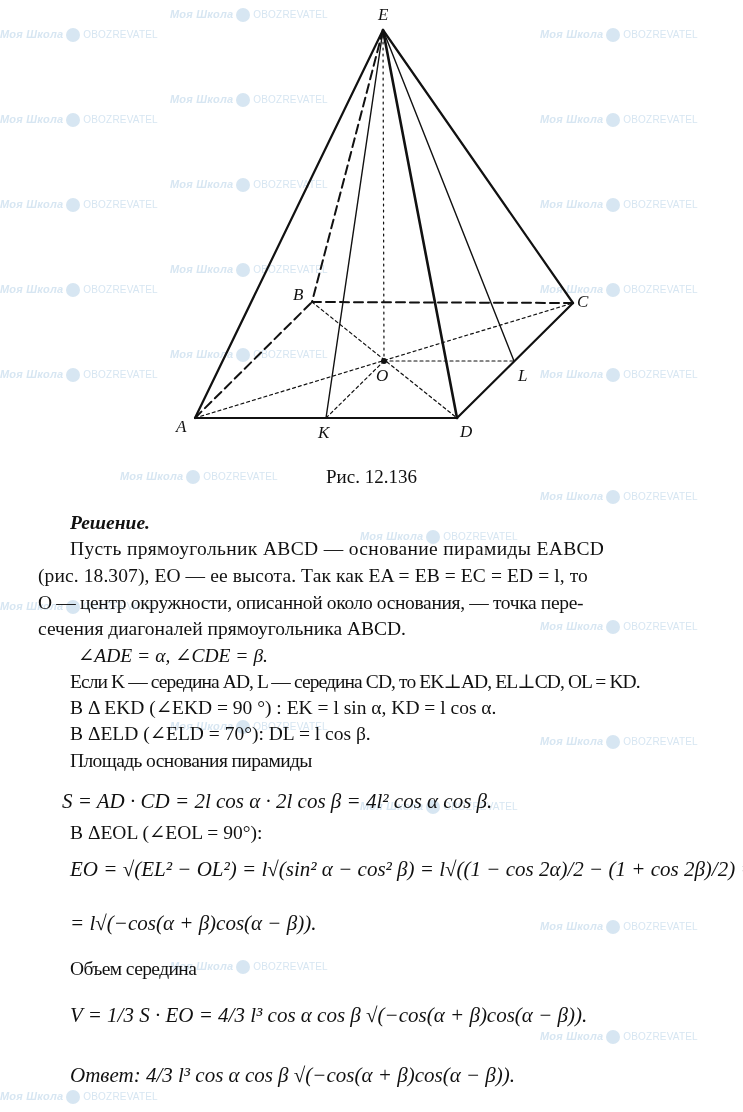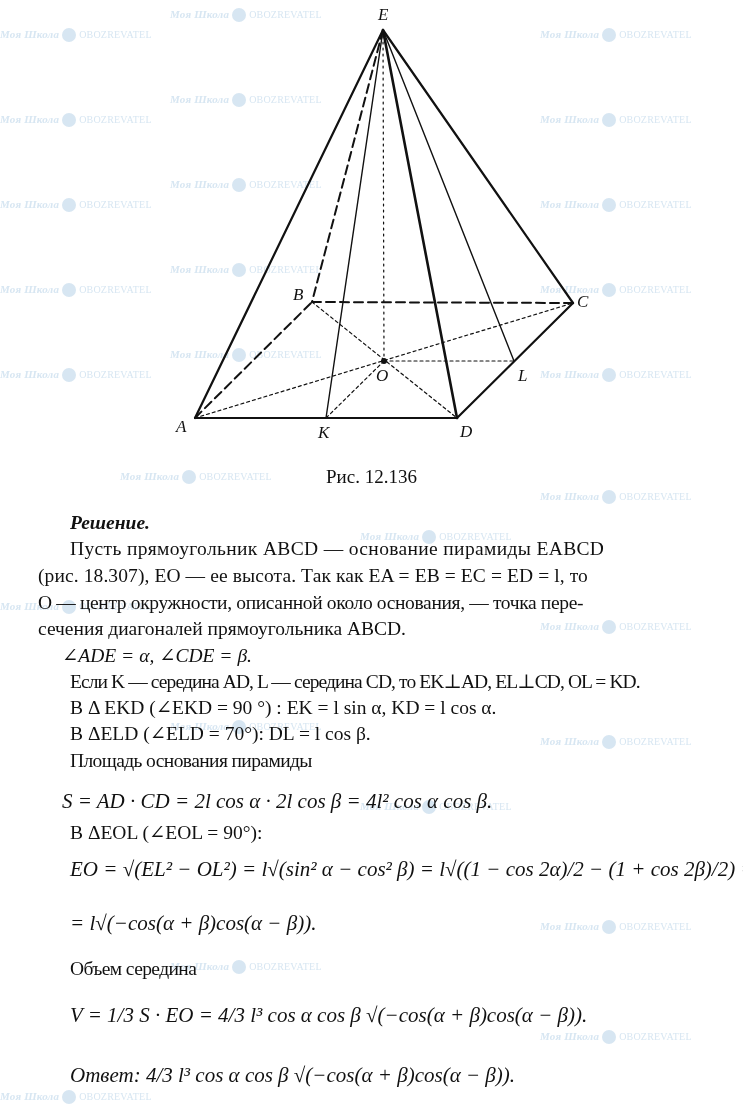--- a/index.html
+++ b/index.html
@@ -1,18 +1,18 @@
 <!DOCTYPE html>
 <html><head>
 <meta charset="utf-8">
 <style>
   html, body { margin:0; padding:0; background:#ffffff; }
   body { width:743px; height:1112px; position:relative; overflow:hidden;
          font-family:"Liberation Serif", "DejaVu Serif", serif; color:#111; }
-  .wm { position:absolute; font-family:Liberation Serif, serif; font-size:11px;
+  .wm { position:absolute; font-family:Liberation Sans, sans-serif; font-size:11px;
         color:#d7e6f2; font-style:italic; font-weight:bold; white-space:nowrap; letter-spacing:0.2px; }
   .wm .logo { display:inline-block; width:14px; height:14px; border-radius:50%; background:#d7e6f2;
         vertical-align:middle; margin:0 3px; }
   .wm .brand { font-style:normal; font-weight:normal; font-size:10px; }
   #diagram { position:absolute; left:0; top:0; width:743px; height:460px; }
   .lbl { font-family:"Liberation Serif", serif; font-style:italic; font-size:17px; fill:#111; }
   .caption { position:absolute; left:0; width:743px; top:466px; text-align:center; font-size:19px; }
   .line { position:absolute; white-space:nowrap; font-size:19.5px; line-height:22px; }
   .i { font-style:italic; }
   .b { font-weight:bold; }
@@ -83,21 +83,21 @@
 </svg>
 
 <div class="caption">Рис. 12.136</div>
 
 <div class="line i b" style="left:70px;top:512px">Решение.</div>
 
 <div class="line" style="left:70px;top:538px;letter-spacing:0.35px">Пусть прямоугольник ABCD — основание пирамиды EABCD</div>
 <div class="line" style="left:38px;top:565px;letter-spacing:0.1px">(рис. 18.307), EO — ее высота. Так как EA = EB = EC = ED = l, то</div>
 <div class="line" style="left:38px;top:592px;letter-spacing:-0.35px">O — центр окружности, описанной около основания, — точка пере-</div>
 <div class="line" style="left:38px;top:618px">сечения диагоналей прямоугольника ABCD.</div>
-<div class="line i" style="left:62px;top:645px">∠ADE = α, ∠CDE = β.</div>
+<div class="line i" style="left:78px;top:645px">∠ADE = α, ∠CDE = β.</div>
 <div class="line" style="left:70px;top:671px;letter-spacing:-0.9px">Если K — середина AD, L — середина CD, то EK⊥AD, EL⊥CD, OL = KD.</div>
 <div class="line" style="left:70px;top:697px">В Δ EKD (∠EKD = 90 °) : EK = l sin α, KD = l cos α.</div>
 <div class="line" style="left:70px;top:723px">В ΔELD (∠ELD = 70°): DL = l cos β.</div>
 <div class="line" style="left:70px;top:750px;letter-spacing:-0.6px">Площадь основания пирамиды</div>
 <div class="line i" style="left:62px;top:790px;font-size:21px">S = AD · CD = 2l cos α · 2l cos β = 4l² cos α cos β.</div>
 <div class="line" style="left:70px;top:822px">В ΔEOL (∠EOL = 90°):</div>
 <div class="line i" style="left:70px;top:858px;font-size:21px">EO = √(EL² − OL²) = l√(sin² α − cos² β) = l√((1 − cos 2α)/2 − (1 + cos 2β)/2) =</div>
 <div class="line i" style="left:70px;top:912px;font-size:21px">= l√(−cos(α + β)cos(α − β)).</div>
 <div class="line" style="left:70px;top:958px;letter-spacing:-0.6px">Объем середина</div>
 <div class="line i" style="left:70px;top:1004px;font-size:21px">V = 1/3 S · EO = 4/3 l³ cos α cos β √(−cos(α + β)cos(α − β)).</div>

